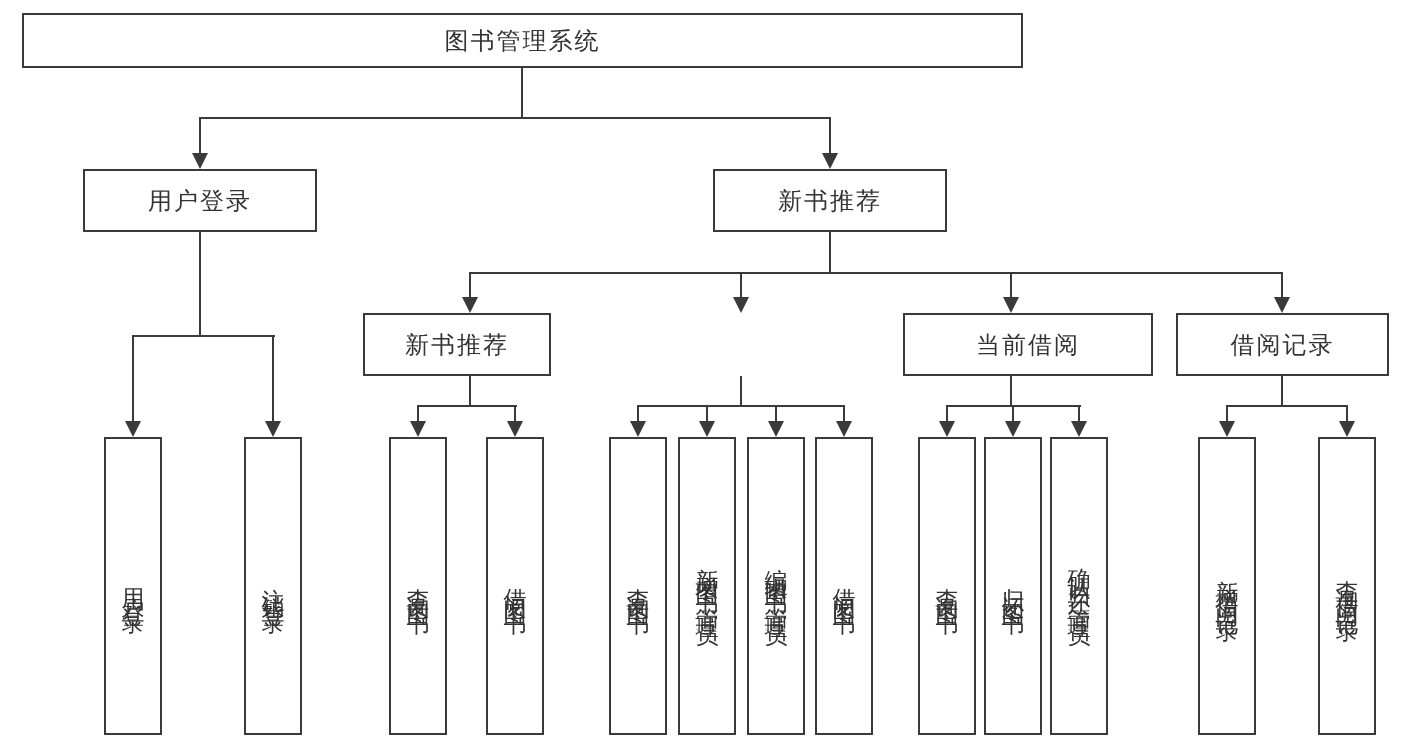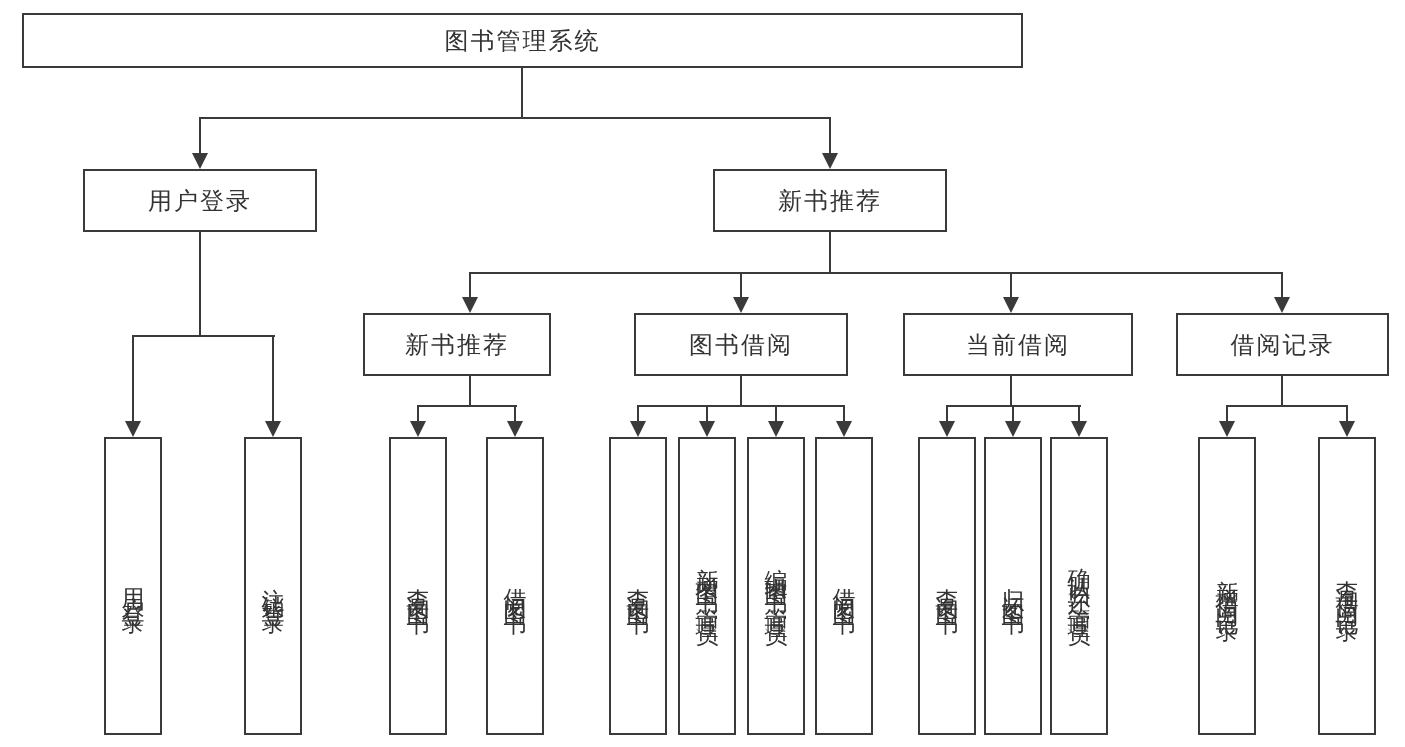--- a/index.html
+++ b/index.html
@@ -82,25 +82,22 @@
   </div>
 
   <div class="box" style="left:713px; top:169px; width:234px; height:63px;">
     <span class="hlabel">新书推荐</span>
   </div>
 
   <div class="box" style="left:363px; top:313px; width:188px; height:63px;">
     <span class="hlabel">新书推荐</span>
   </div>
 
-  <div class="box" style="left:634px; top:313px; width:214px; height:63px;">
-    <span class="hlabel">图书借阅</span>
-  </div>
-
-  <div class="box" style="left:903px; top:313px; width:230px; height:63px;">
+
+  <div class="box" style="left:903px; top:313px; width:250px; height:63px;">
     <span class="hlabel">当前借阅</span>
   </div>
 
   <div class="box" style="left:1176px; top:313px; width:213px; height:63px;">
     <span class="hlabel">借阅记录</span>
   </div>
 
   <div class="box vbox" style="left:104px; top:437px; width:58px; height:298px;">
     <span class="vtext">用户登录</span>
   </div>

